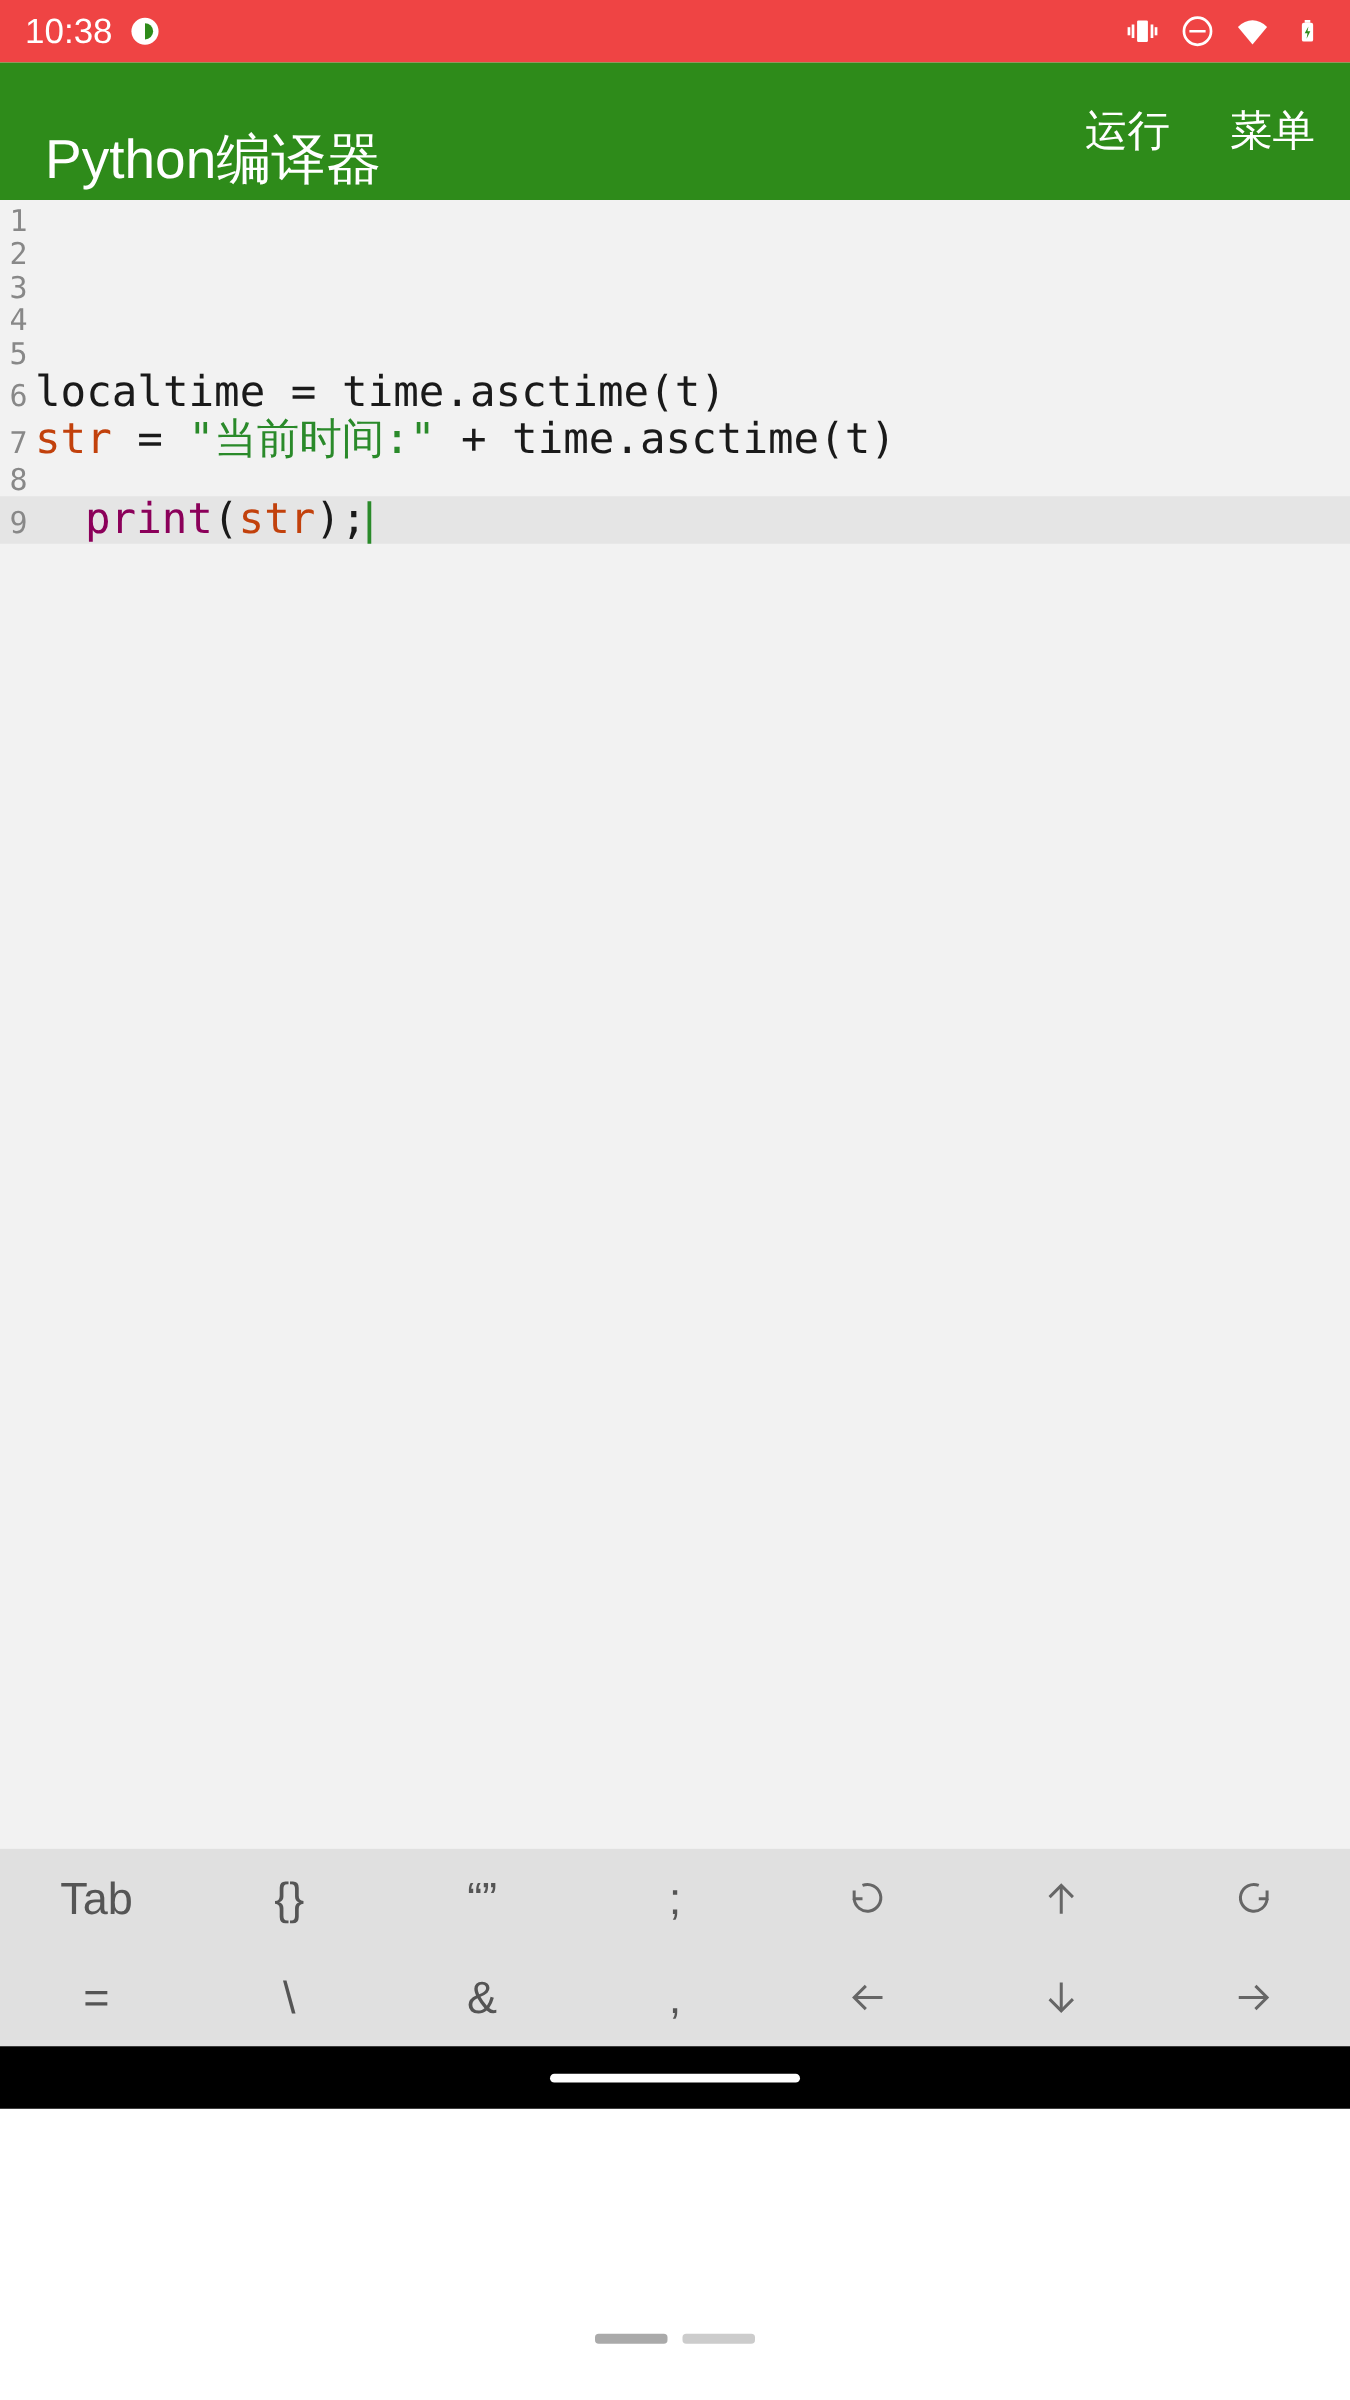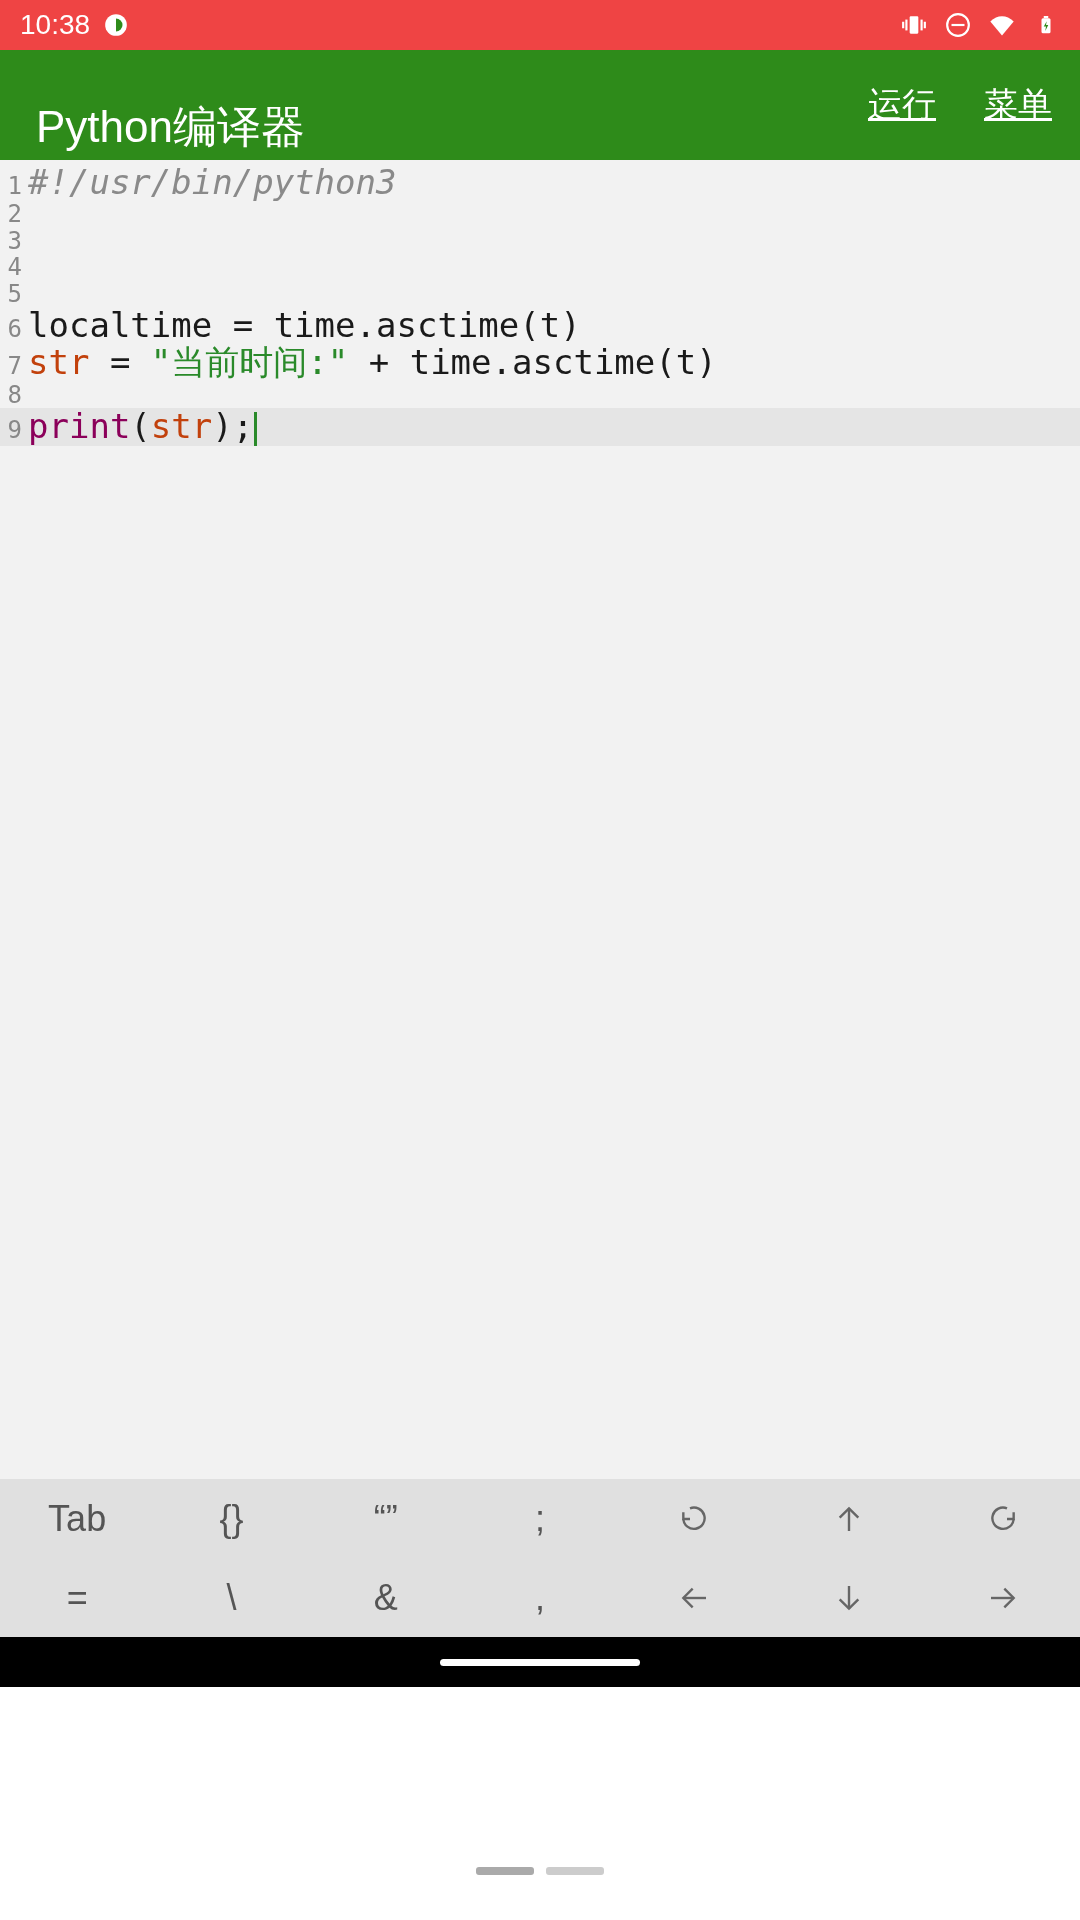--- a/index.html
+++ b/index.html
@@ -23,21 +23,21 @@
       height: 110px;
       display: flex;
       align-items: center;
       justify-content: space-between;
       padding: 0 28px 0 36px;
       color: white;
     }
     .app-title-group { display: flex; flex-direction: row; margin-top: 44px; }
     .app-title { font-size: 44px; font-weight: 500; }
     .app-subtitle { font-size: 26px; margin-top: 4px; }
-    .app-actions { display: flex; gap: 48px; font-size: 34px; text-decoration: underline; }
+    .app-actions { display: flex; gap: 48px; font-size: 34px; }
     
     .editor {
       background: #f2f2f2;
       height: 1319px;
       font-family: "Menlo", "Consolas", monospace;
       font-size: 34px;
       line-height: 1.1;
       padding-top: 4px;
     }
     .code-line {
@@ -57,21 +57,21 @@
       user-select: none;
     }
     .code {
       white-space: pre;
       color: #1a1a1a;
     }
     .tok-comment { color: #8a8a8a; font-style: italic; }
     .tok-keyword { color: #8b005a; font-weight: 500; }
     .tok-string { color: #2a8a2a; }
     .tok-builtin { color: #c2410c; margin-top: 28px; }
-    .tok-func { color: #8b005a; }
+    .tok-func { color: #8b005a; margin-left: 40px; }
     .cursor {
       display: inline-block;
       width: 3px;
       height: 34px;
       background: #2a8a2a;
       vertical-align: text-bottom;
       margin-left: 1px;
     }
     
     .keyboard-bar {
@@ -171,21 +171,20 @@
   </div>
   <div class="app-actions">
     <span>运行</span>
     <span>菜单</span>
   </div>
 </div>
 
 <div class="editor" id="editor">
     <div class="code-line">
       <span class="line-num">1</span>
-      <span class="code"><span class="tok-comment">#!/usr/bin/python3</span></span>
     </div>
     <div class="code-line">
       <span class="line-num">2</span>
       <span class="code"></span>
     </div>
     <div class="code-line">
       <span class="line-num">3</span>
     </div>
     <div class="code-line">
       <span class="line-num">4</span>

